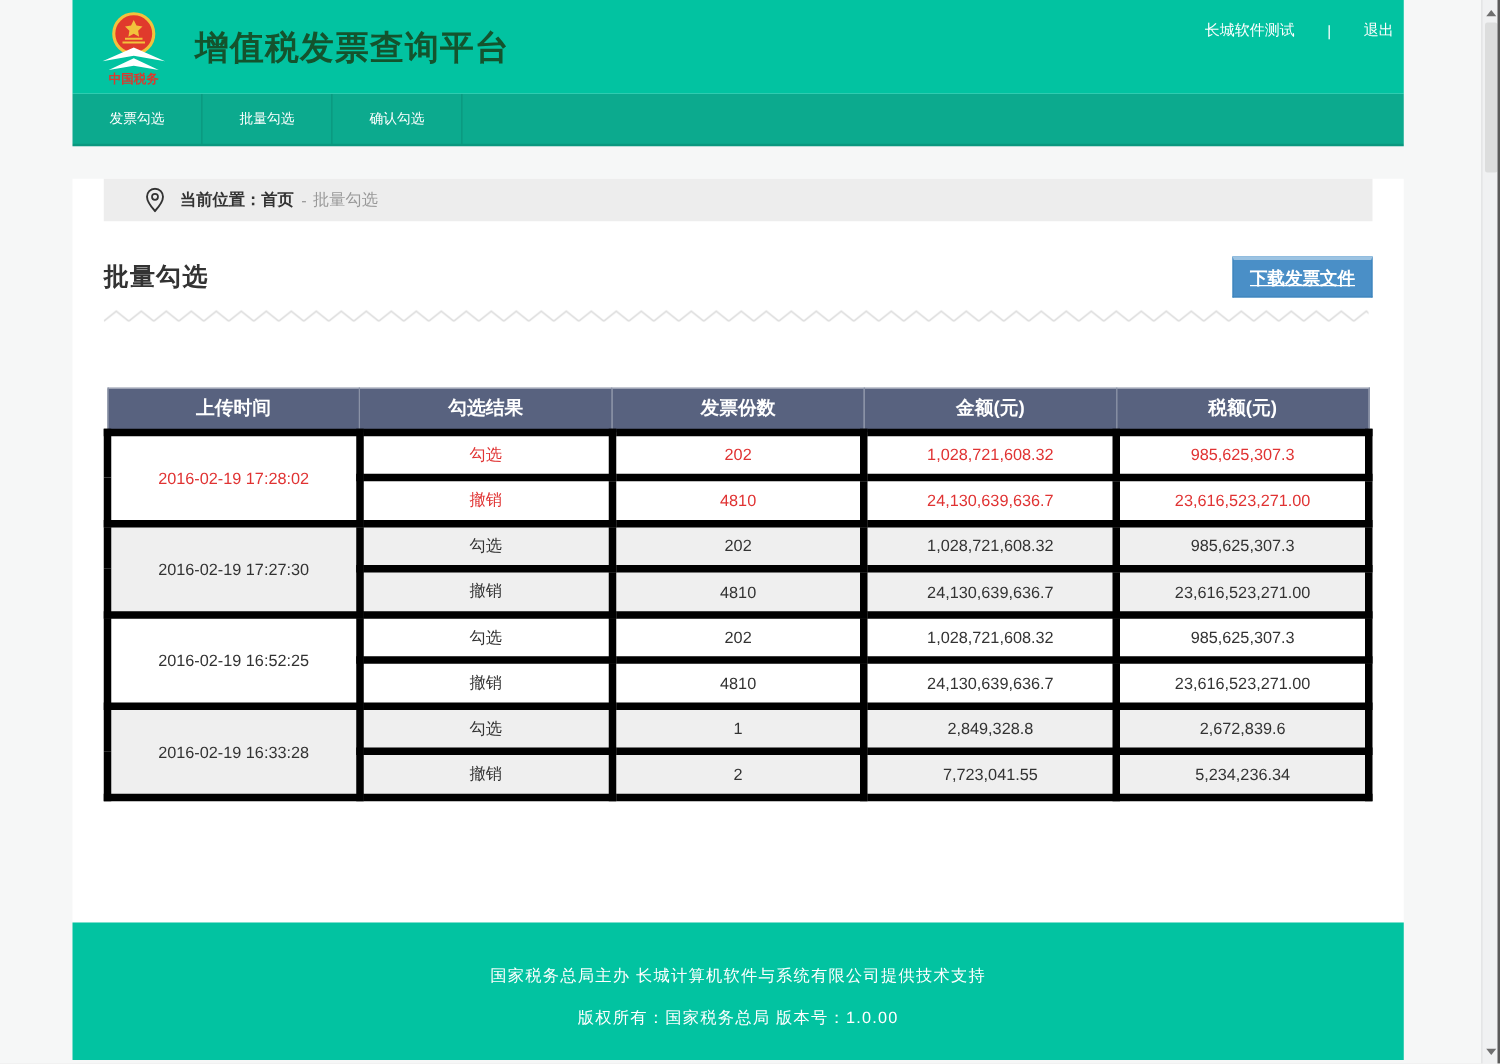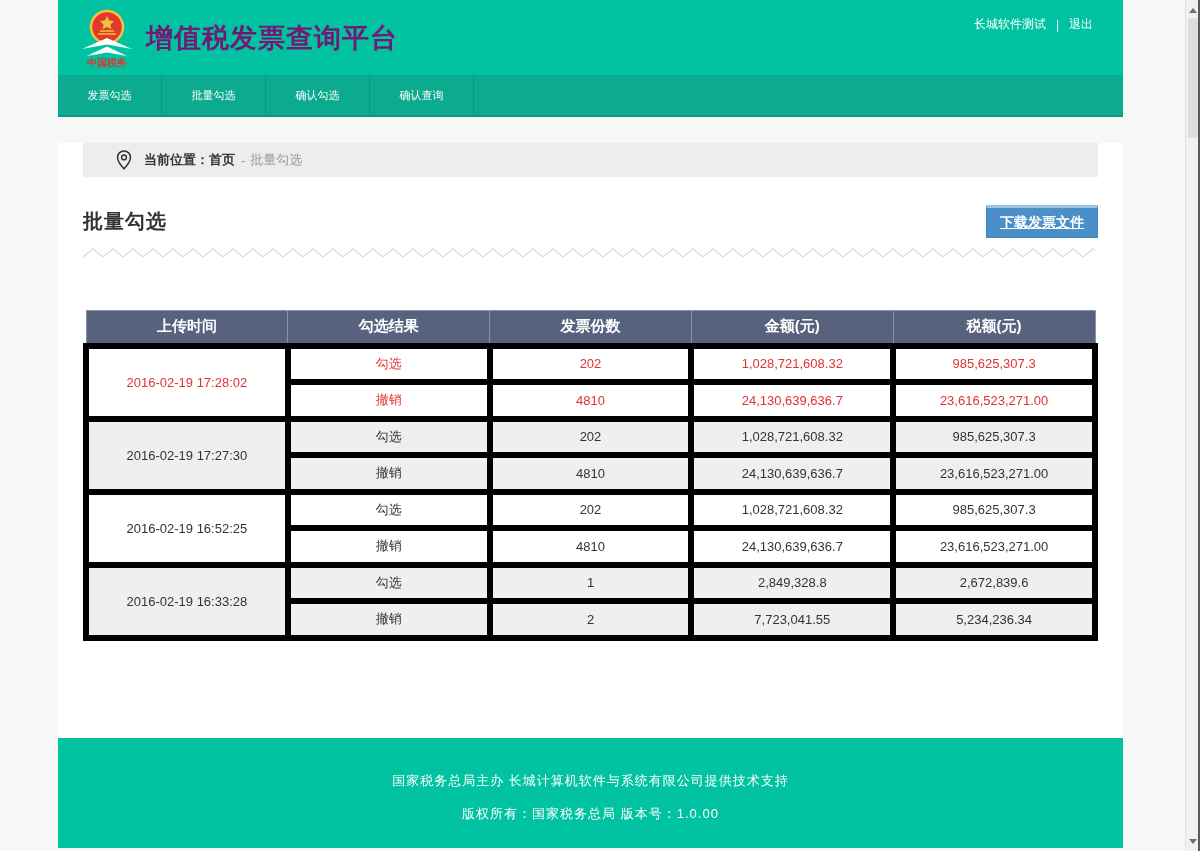--- a/index.html
+++ b/index.html
@@ -6,22 +6,22 @@
   html,body { background:#e9eaea; }
   body { font-family:"Liberation Sans","DejaVu Sans",sans-serif; }
 
   .screen{ position:relative; width:1200px; height:851px; background:#f6f7f7; overflow:hidden; margin:0 auto; }
 
   .content-col{ position:absolute; left:58px; top:0; width:1065px; }
 
   
   .site-header{ height:75px; background:var(--teal,#02c3a1); display:flex; align-items:center; padding:0 22px; position:relative; }
   .logo{ width:54px; height:60px; flex:0 0 auto; }
-  .site-title{ color:#701a75; font-size:27px; font-weight:bold; margin-left:12px; letter-spacing:1px; }
-  .user-box{ position:absolute; right:30px; top:16px; color:#fff; font-size:12px; display:flex; gap:10px; align-items:center; }
+  .site-title{ color:#14532d; font-size:27px; font-weight:bold; margin-left:22px; letter-spacing:1px; }
+  .user-box{ position:absolute; right:8px; top:16px; color:#fff; font-size:12px; display:flex; gap:26px; align-items:center; }
   .user-box a{ color:#fff; text-decoration:none; cursor:pointer; }
 
   
   .main-nav{ height:42px; background:var(--navteal,#0caa8e); border-bottom:2px solid rgba(0,0,0,0.10); display:flex; }
   .nav-item{ width:104px; line-height:40px; text-align:center; color:#fff; font-size:11px; border-right:1px solid rgba(0,0,0,0.12); cursor:pointer; }
 
   
   .main-panel{ background:#fff; height:595px; padding:0 25px; }
 
   .breadcrumb-bar{ margin-top:26px; height:34px; background:#ededed; display:flex; align-items:center; padding:0 31px; font-size:13px; color:#333; }
@@ -76,21 +76,20 @@
         <span>长城软件测试</span>
         <span>|</span>
         <a>退出</a>
       </div>
     </div>
 
     <div class="main-nav">
         <div class="nav-item">发票勾选</div>
         <div class="nav-item">批量勾选</div>
         <div class="nav-item">确认勾选</div>
-        <div class="nav-item">确认查询</div>
       </div>
 
     <div class="main-panel">
 
       <div class="breadcrumb-bar">
         <svg class="bc-icon" viewBox="0 0 16 20">
           <path d="M8 1 C4.2 1 1.6 3.9 1.6 7.4 C1.6 11.8 8 18.8 8 18.8 C8 18.8 14.4 11.8 14.4 7.4 C14.4 3.9 11.8 1 8 1 Z" fill="none" stroke="#333" stroke-width="1.5"></path>
           <circle cx="8" cy="7.4" r="2.4" fill="none" stroke="#333" stroke-width="1.4"></circle>
         </svg>
         <span class="bc-strong">当前位置：首页</span>

